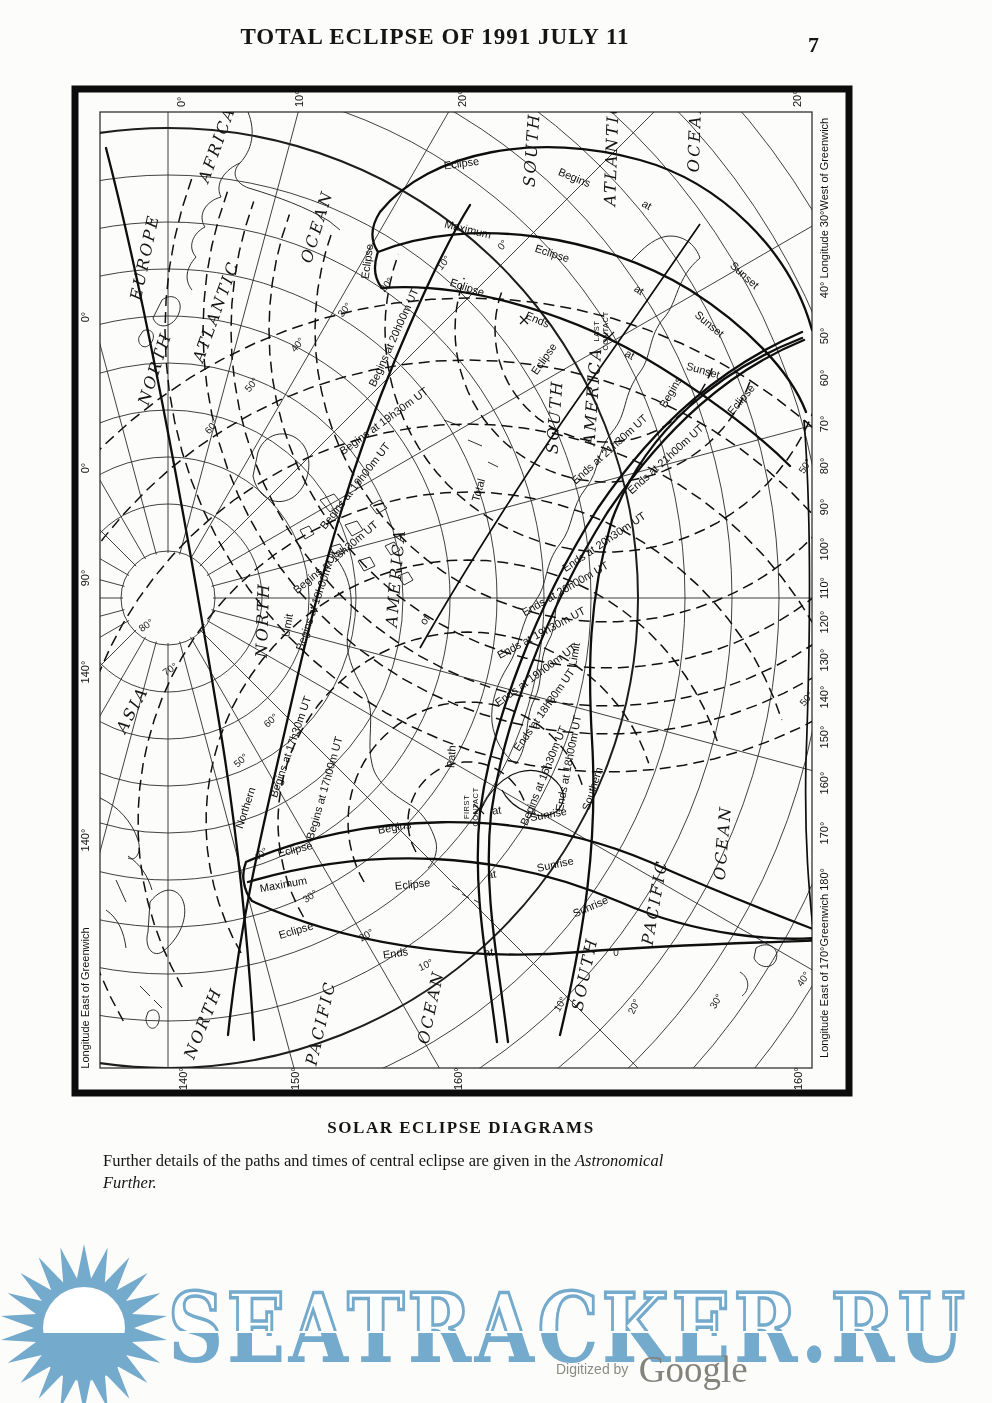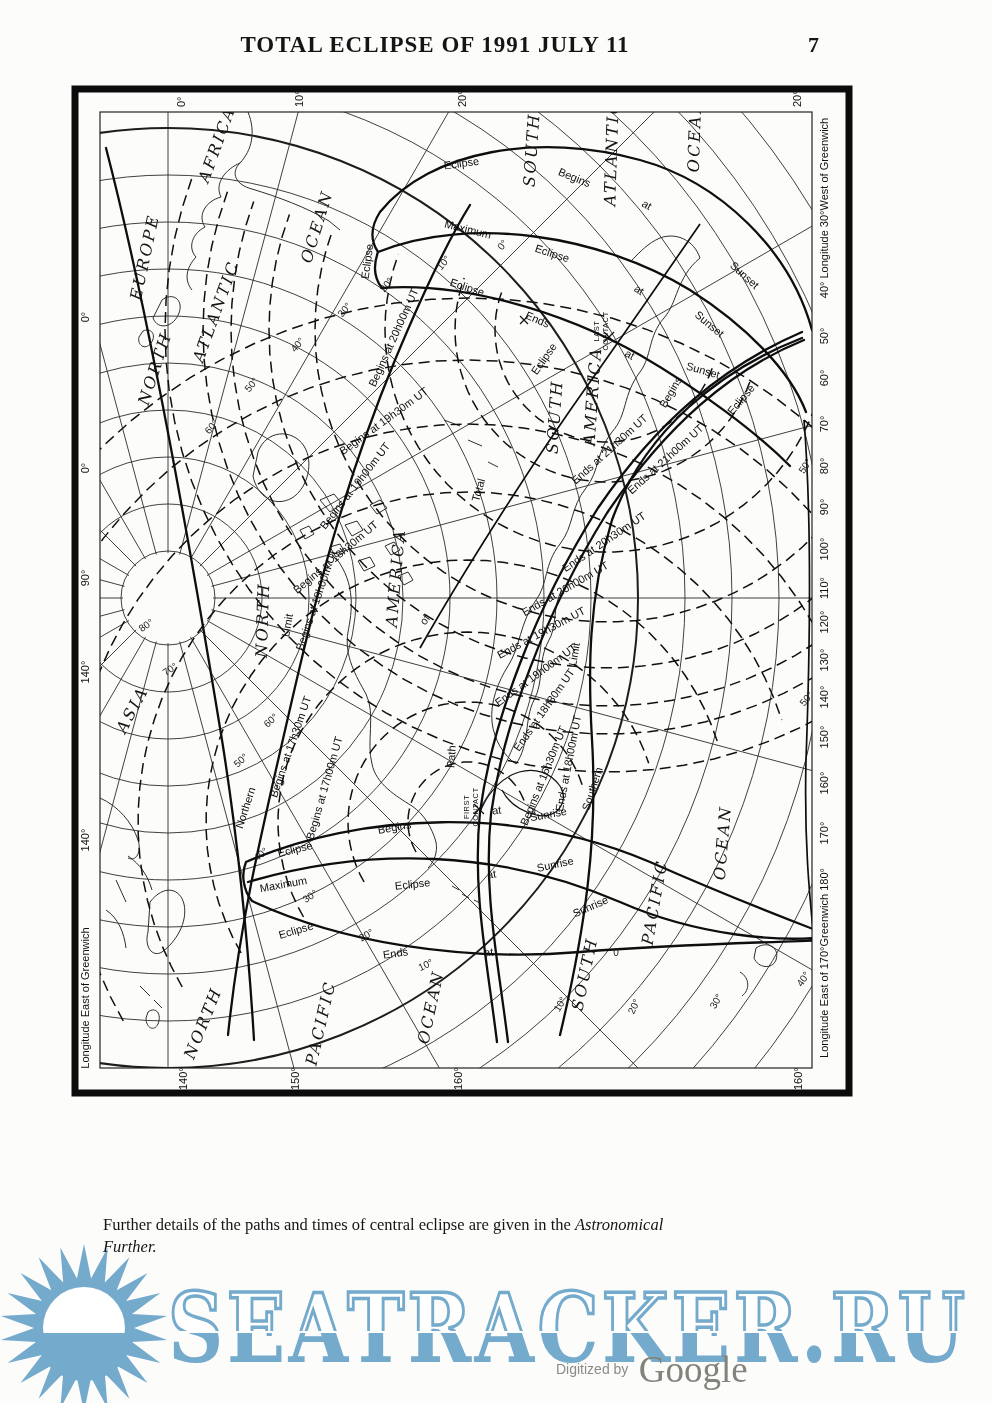--- a/index.html
+++ b/index.html
@@ -1,24 +1,24 @@
 <!DOCTYPE html>
 <html><head>
 <meta charset="utf-8">
 <style>
   html,body{margin:0;padding:0;background:#fff;}
   .page{position:relative;width:992px;height:1403px;background:#fcfcfb;overflow:hidden;
         font-family:"Liberation Sans",sans-serif;color:#151515;}
-  .title{position:absolute;top:32px;left:170px;width:530px;text-align:center;
+  .title{position:absolute;top:24px;left:170px;width:530px;text-align:center;
          font-family:"Liberation Serif",serif;font-weight:bold;font-size:23px;letter-spacing:1px;}
   .pagenum{position:absolute;top:32px;left:808px;font-family:"Liberation Serif",serif;
            font-weight:bold;font-size:22px;}
   .caption-heading{position:absolute;top:1118px;left:72px;width:778px;text-align:center;
            font-family:"Liberation Serif",serif;font-weight:bold;font-size:17px;letter-spacing:1.5px;}
-  .note{position:absolute;top:1214px;left:103px;width:690px;
+  .note{position:absolute;top:1150px;left:103px;width:690px;
         font-family:"Liberation Serif",serif;font-size:16.5px;line-height:1.35;}
   .note i{font-style:italic;}
   .digitized{position:absolute;top:1348px;left:556px;color:#8c8c86;white-space:nowrap;}
   .digitized .dig-small{font-size:14px;vertical-align:8px;}
   .digitized .dig-google{font-family:"Liberation Serif",serif;font-size:37px;color:#83837b;margin-left:6px;}
   svg{position:absolute;left:0;top:0;}
   .grat{fill:none;stroke:#2b2b2b;stroke-width:.9;}
   .gratb{fill:none;stroke:#1d1d1d;stroke-width:2;}
   .frame-outer{fill:none;stroke:#0c0c0c;stroke-width:7;}
   .frame-inner{fill:none;stroke:#222;stroke-width:1.2;}
@@ -287,20 +287,21 @@
       <g id="sun-logo">
           <polygon points="84.0,1244.0 91.1,1278.5 107.7,1247.4 104.8,1282.5 129.4,1257.3 116.7,1290.2 147.5,1273.0 126.1,1301.0 160.4,1293.1 132.0,1313.9 167.1,1316.0 134.0,1328.0 167.1,1340.0 132.0,1342.1 160.4,1362.9 126.1,1355.0 147.5,1383.0 116.7,1365.8 129.4,1398.7 104.8,1373.5 107.7,1408.6 91.1,1377.5 84.0,1412.0 76.9,1377.5 60.3,1408.6 63.2,1373.5 38.6,1398.7 51.3,1365.8 20.5,1383.0 41.9,1355.0 7.6,1362.9 36.0,1342.1 0.9,1340.0 34.0,1328.0 0.9,1316.0 36.0,1313.9 7.6,1293.1 41.9,1301.0 20.5,1273.0 51.3,1290.2 38.6,1257.3 63.2,1282.5 60.3,1247.4 76.9,1278.5 " fill="#74aacc"></polygon>
           <circle cx="84" cy="1328" r="41" fill="#ffffff"></circle>
           <path d="M 36 1333 A 48 48 0 0 0 132 1333 Z" fill="#74aacc"></path>
         </g>
       <text class="wm-text wm-top" x="168" y="1362" textLength="800" lengthAdjust="spacingAndGlyphs" clip-path="url(#wmTop)">SEATRACKER.RU</text>
       <text class="wm-text wm-bot" x="168" y="1362" textLength="800" lengthAdjust="spacingAndGlyphs" clip-path="url(#wmBot)">SEATRACKER.RU</text>
     </g>
   </svg>
 
+  <div class="caption-heading">SOLAR ECLIPSE DIAGRAMS</div>
 
   <div class="note"><span>Further details of the paths and times of central eclipse are given in the </span><i>Astronomical</i><br><i>Further.</i></div>
 
   <div class="digitized">
     <span class="dig-small">Digitized by</span>
     <span class="dig-google">Google</span>
   </div>
 
 </div>
 

